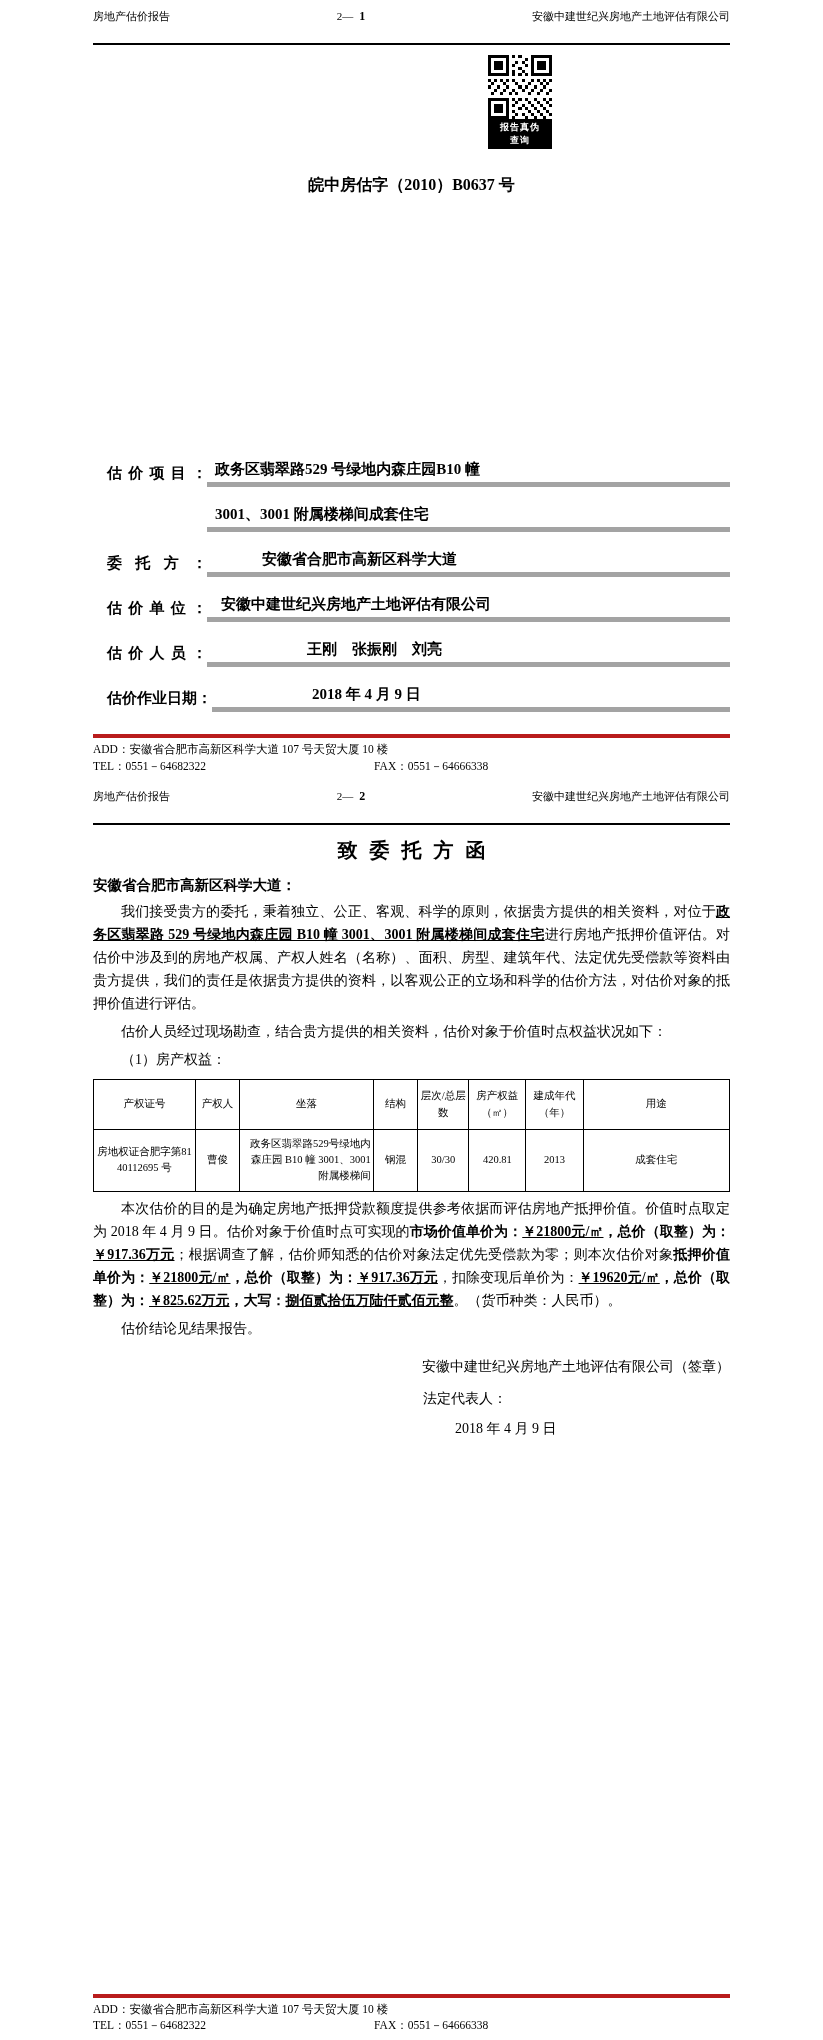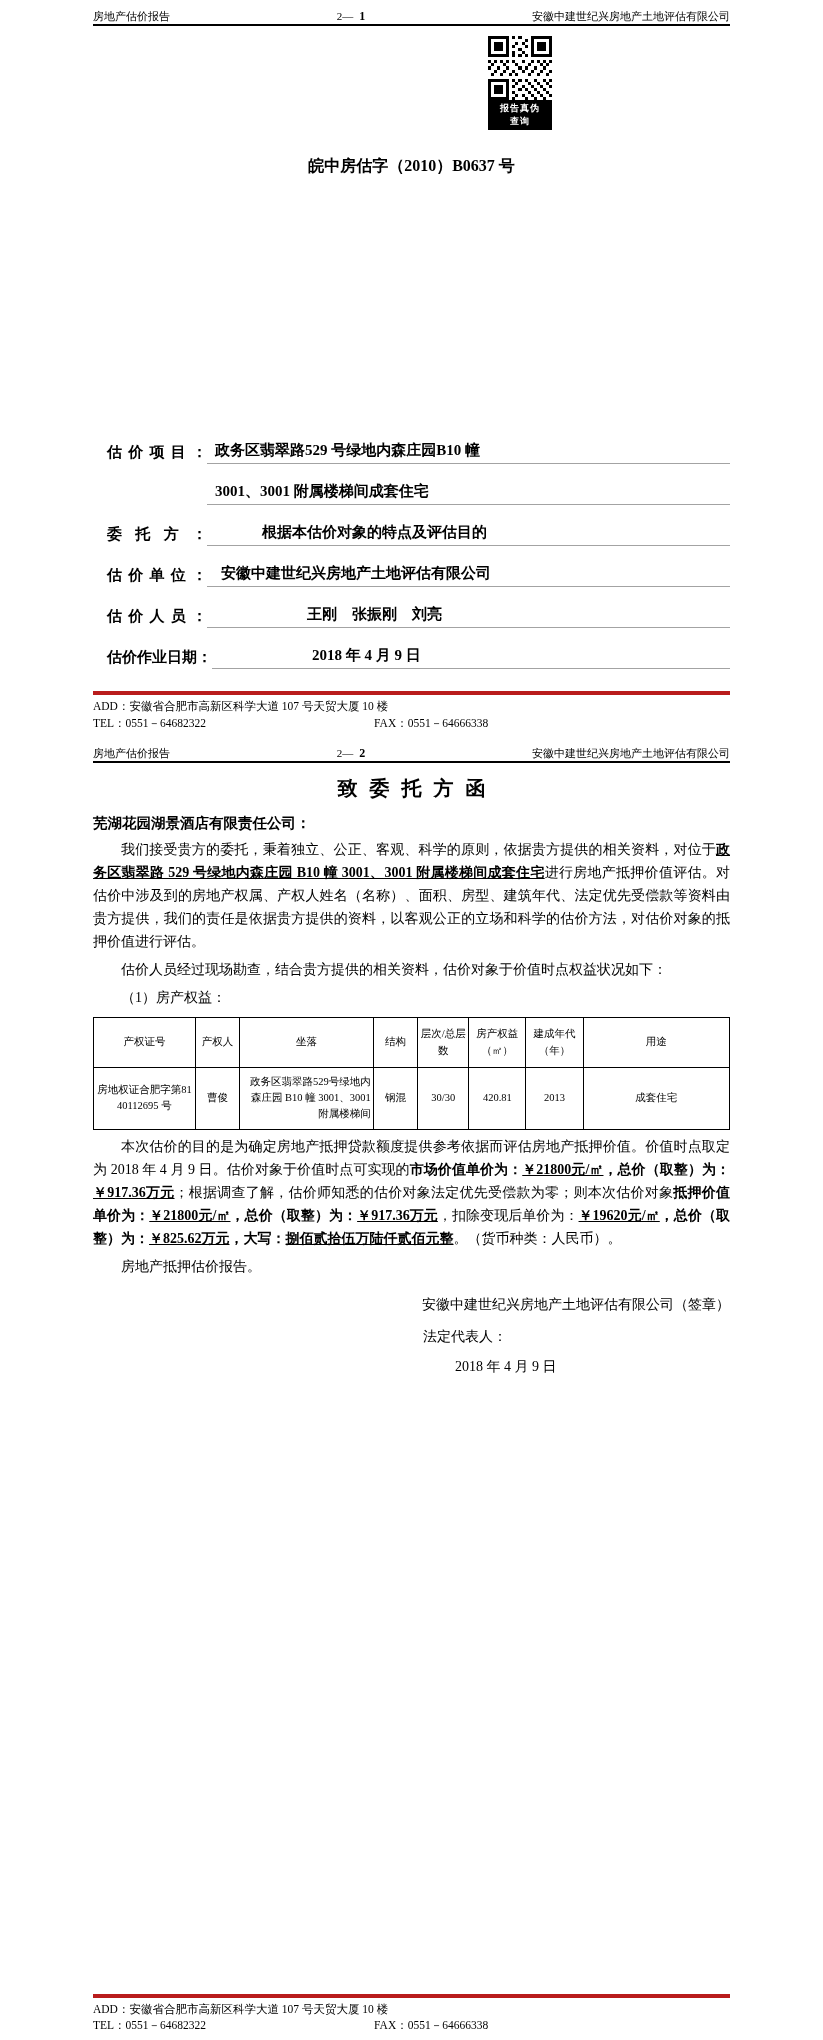--- a/index.html
+++ b/index.html
@@ -8,39 +8,39 @@
     width: 823px; height: 2040px;
     background: #ffffff; color: #000;
     font-family: "Liberation Serif", "DejaVu Serif", serif;
     display: flex; flex-direction: column; overflow: hidden;
   }
   .page { padding: 0 93px; }
   .page-2 { flex: 1; display: flex; flex-direction: column; }
 
   .doc-header {
     display: flex; justify-content: space-between; align-items: baseline;
-    font-size: 11px; padding: 9px 0 0; border-bottom: 2px solid #000;
+    font-size: 11px; padding: 9px 0 19px; border-bottom: 2px solid #000;
   }
   .header-center b { font-size: 12px; margin-left: 6px; }
 
   .qr-wrap { width: 64px; margin: 10px 178px 0 auto; text-align: center; }
   .qr-wrap svg { display: block; }
   .qr-caption {
     background: #000; color: #fff; font-size: 9px; font-weight: bold;
     padding: 2px 8px; letter-spacing: 1px; font-family: "Liberation Sans", sans-serif;
   }
 
   .main-title { margin: 38px 0 0; text-align: center; font-size: 30px; font-weight: bold; letter-spacing: 14px; text-indent: 14px; }
   .doc-number { margin-top: 26px; text-align: center; font-size: 16px; font-weight: bold; }
   .spacer1 { height: 246px; }
 
   .form { font-size: 15px; font-weight: bold; }
   .form-row { display: flex; align-items: center; margin: 16px 0 14px 14px; line-height: 22px; }
   .form-label { flex: 0 0 100px; text-align: justify; text-align-last: justify; white-space: nowrap; }
-  .form-value { flex: 1; border-bottom: 1px solid #a3a3a3; padding: 0 4px 2px; white-space: pre; text-align: left; }
+  .form-value { flex: 1; border-bottom: 5px solid #a3a3a3; padding: 0 4px 2px; white-space: pre; text-align: left; }
   .pad-s  { padding-left: 8px; }
   .pad-m  { padding-left: 55px; }
   .pad-xs { padding-left: 14px; }
   .pad-l  { padding-left: 100px; }
 
   .doc-footer { margin-top: 22px; border-top: 4px solid #b91c1c; font-size: 11.5px; line-height: 1.45; padding: 3px 0 6px; }
   .footer-line2 { display: flex; }
   .footer-fax { margin-left: 168px; }
   .page-2 .doc-footer { margin-top: auto; }
 
@@ -101,21 +101,21 @@
     <div class="form-row">
       <span class="form-label">估价项目：</span>
       <span class="form-value pad-s">政务区翡翠路529 号绿地内森庄园B10 幢</span>
     </div>
     <div class="form-row">
       <span class="form-label"></span>
       <span class="form-value pad-s">3001、3001 附属楼梯间成套住宅</span>
     </div>
     <div class="form-row">
       <span class="form-label">委托方：</span>
-      <span class="form-value pad-m">根据本估价对象的特点及评估目的</span>
+      <span class="form-value pad-m">安徽省合肥市高新区科学大道</span>
     </div>
     <div class="form-row">
       <span class="form-label">估价单位：</span>
       <span class="form-value pad-xs">安徽中建世纪兴房地产土地评估有限公司</span>
     </div>
     <div class="form-row">
       <span class="form-label">估价人员：</span>
       <span class="form-value pad-l">王刚    张振刚    刘亮</span>
     </div>
     <div class="form-row">
@@ -136,21 +136,21 @@
 <div class="page page-2">
 
   <div class="doc-header">
     <span>房地产估价报告</span>
     <span class="header-center"><span>2—</span><b>2</b></span>
     <span>安徽中建世纪兴房地产土地评估有限公司</span>
   </div>
 
   <h2 class="letter-title">致委托方函</h2>
 
-  <p class="salutation">芜湖花园湖景酒店有限责任公司：</p>
+  <p class="salutation">安徽省合肥市高新区科学大道：</p>
 
   <p class="para"><span>我们接受贵方的委托，秉着独立、公正、客观、科学的原则，依据贵方提供的相关资料，对位于</span><span class="bu">政务区翡翠路 529 号绿地内森庄园 B10 幢 3001、3001 附属楼梯间成套住宅</span><span>进行房地产抵押价值评估。对估价中涉及到的房地产权属、产权人姓名（名称）、面积、房型、建筑年代、法定优先受偿款等资料由贵方提供，我们的责任是依据贵方提供的资料，以客观公正的立场和科学的估价方法，对估价对象的抵押价值进行评估。</span></p>
 
   <p class="para">估价人员经过现场勘查，结合贵方提供的相关资料，估价对象于价值时点权益状况如下：</p>
 
   <p class="para">（1）房产权益：</p>
 
   <table class="props">
     <colgroup>
       <col style="width:16%">
@@ -184,21 +184,21 @@
         <td>420.81</td>
         <td>2013</td>
         <td>成套住宅</td>
       </tr>
     </tbody>
   </table>
 
 
   <p class="para"><span>本次估价的目的是为确定房地产抵押贷款额度提供参考依据而评估房地产抵押价值。价值时点取定为 2018 年 4 月 9 日。估价对象于价值时点可实现的</span><span class="b">市场价值单价为：</span><span class="bu">￥21800元/㎡</span><span class="b">，总价（取整）为：</span><span class="bu">￥917.36万元</span><span>；根据调查了解，估价师知悉的估价对象法定优先受偿款为零；则本次估价对象</span><span class="b">抵押价值单价为：</span><span class="bu">￥21800元/㎡</span><span class="b">，总价（取整）为：</span><span class="bu">￥917.36万元</span><span>，扣除变现后单价为：</span><span class="bu">￥19620元/㎡</span><span class="b">，总价（取整）为：</span><span class="bu">￥825.62万元</span><span class="b">，大写：</span><span class="bu">捌佰贰拾伍万陆仟贰佰元整</span><span>。（货币种类：人民币）。</span></p>
 
-  <p class="para">房地产抵押估价报告。</p>
+  <p class="para">估价结论见结果报告。</p>
 
   <div class="sig-company">安徽中建世纪兴房地产土地评估有限公司（签章）</div>
   <div class="sig-rep">法定代表人：</div>
   <div class="sig-date">2018 年 4 月 9 日</div>
 
   <div class="doc-footer">
     <div>ADD：安徽省合肥市高新区科学大道 107 号天贸大厦 10 楼</div>
     <div class="footer-line2">
       <span>TEL：0551－64682322</span>
       <span class="footer-fax">FAX：0551－64666338</span>

